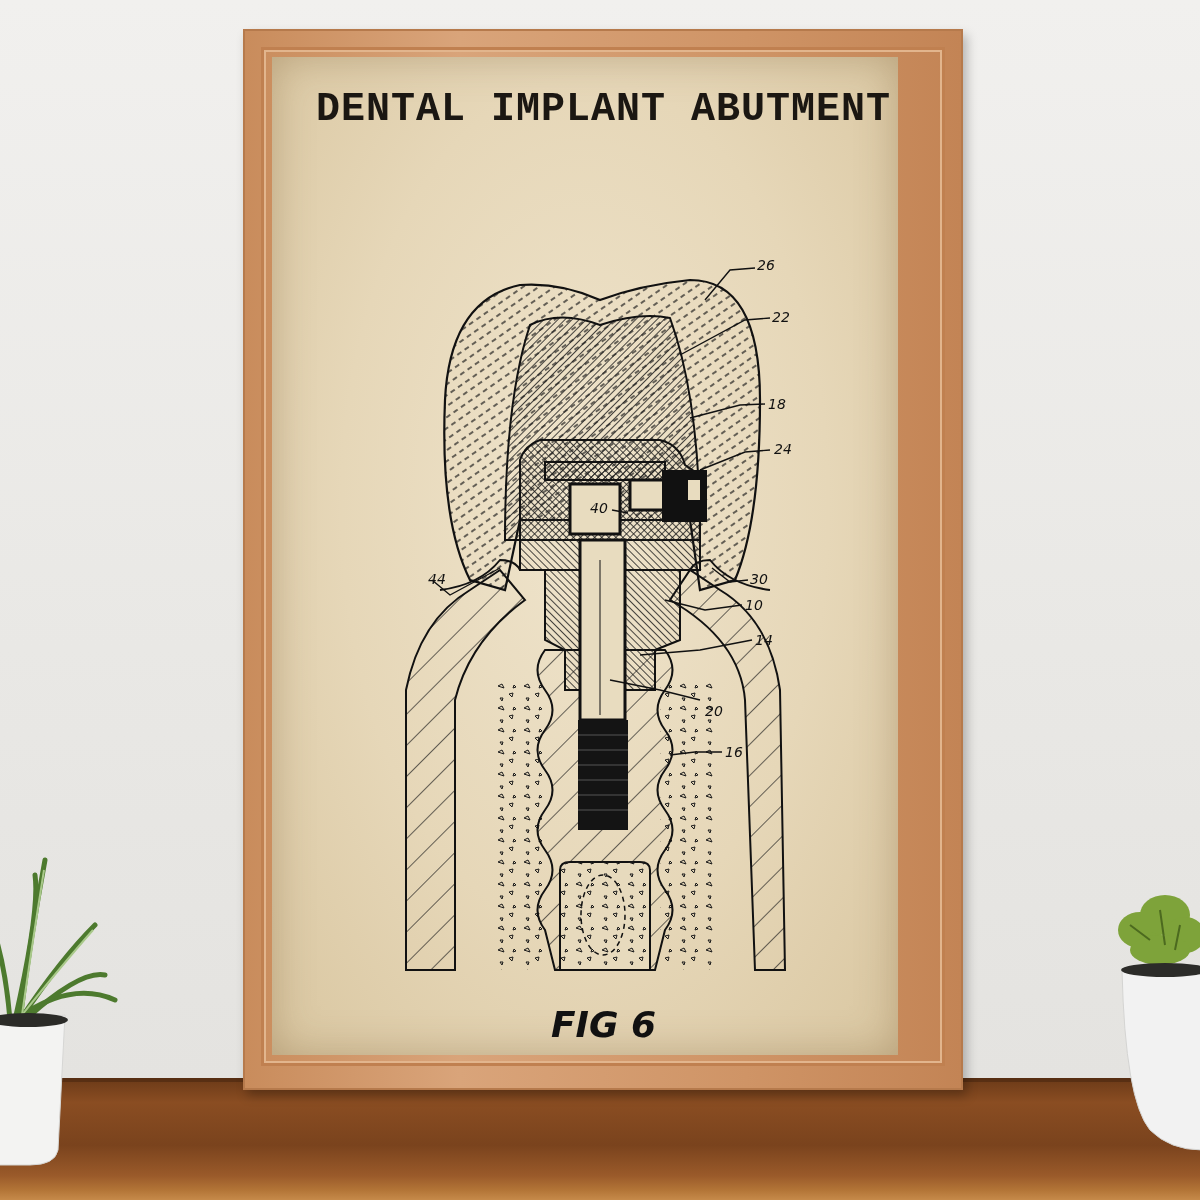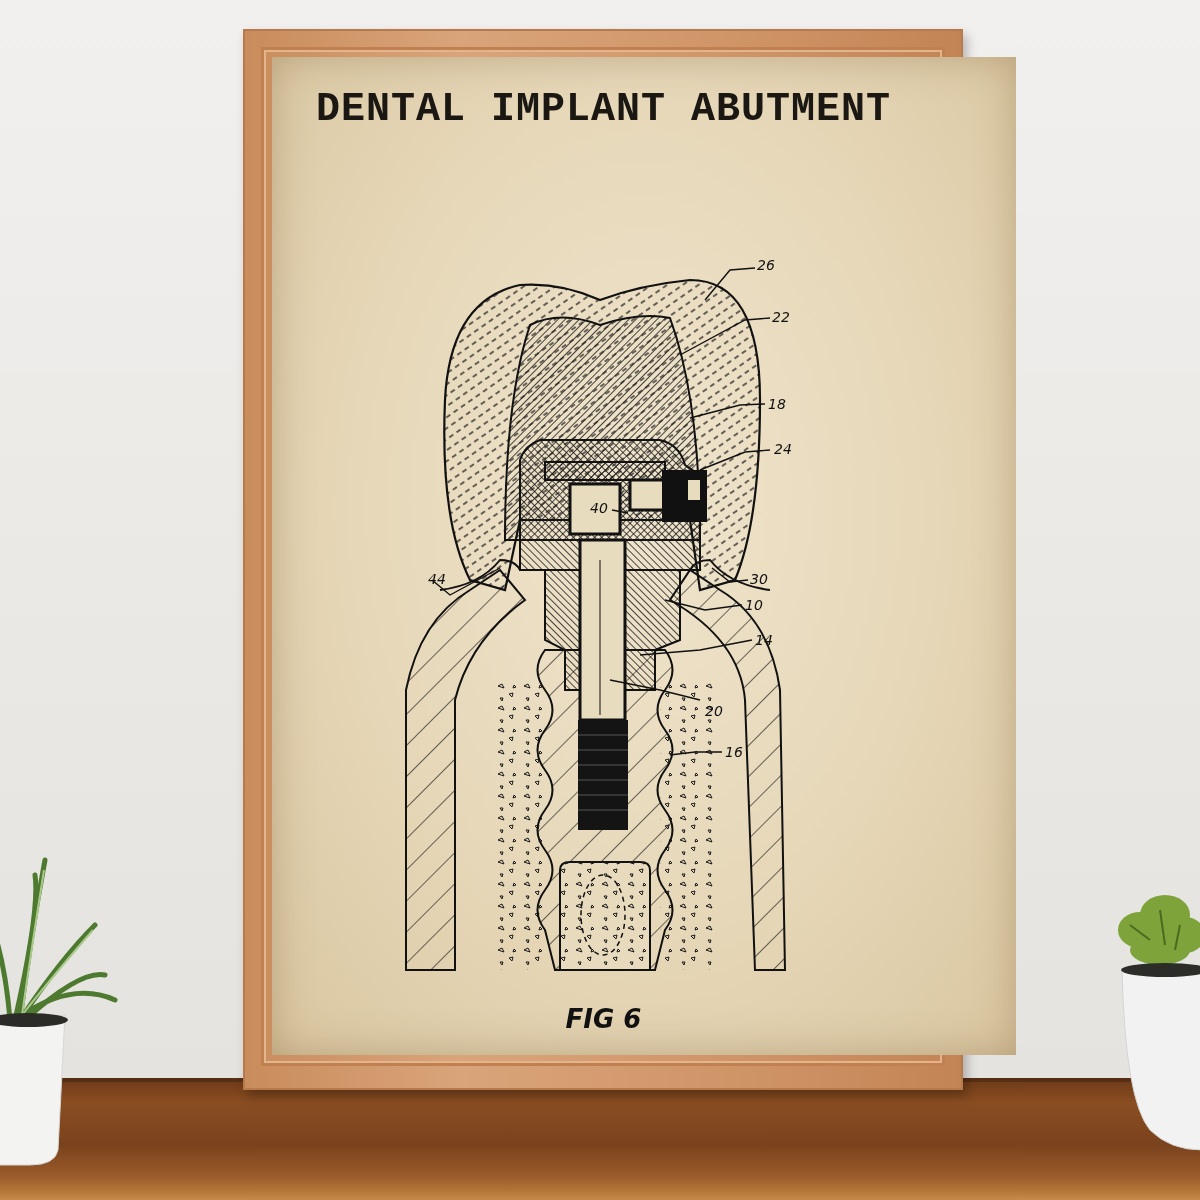--- a/index.html
+++ b/index.html
@@ -8,30 +8,30 @@
   .wall { position:absolute; left:0; top:0; width:1200px; height:1080px;
           background:linear-gradient(180deg,#f1f0ee 0%,#e9e8e5 60%,#e4e3e0 100%); }
   .shelf { position:absolute; left:0; top:1078px; width:1200px; height:122px;
            background:linear-gradient(180deg,#6b3a18 0%,#8a4d22 20%,#7a431d 55%,#9a5a2a 80%,#b37537 92%,#c68a4a 100%); }
   .shelf-edge { position:absolute; left:0; top:1078px; width:1200px; height:4px; background:#4a260f; opacity:.6; }
   .frame { position:absolute; left:243px; top:29px; width:720px; height:1061px;
            background:linear-gradient(90deg,#c98c5c,#d9a47a 30%,#cf9466 70%,#c38455);
            box-shadow: 4px 6px 10px rgba(0,0,0,.25); box-sizing:border-box; border:2px solid #b67a4c; }
   .frame-inner { position:absolute; left:16px; top:16px; right:16px; bottom:22px;
                  border:3px solid #c08050; box-shadow: inset 0 0 0 2px #e2b58d; }
-  .paper { position:absolute; left:272px; top:57px; width:744px; height:998px;
+  .paper { position:absolute; left:272px; top:57px; width:626px; height:998px;
            background: radial-gradient(ellipse at 50% 45%, #efe4cc 0%, #e6d7b8 55%, #d9c6a0 100%);
            box-shadow: inset 0 0 40px rgba(120,90,50,.35); overflow:hidden; }
   .title { position:absolute; left:0; width:663px; top:30px; text-align:center;
            font-family:"Liberation Mono", monospace; font-size:40px; font-weight:bold;
            letter-spacing:1px; color:#1b1712; }
   .subtitle { position:absolute; left:0; width:663px; top:88px; text-align:center;
               font-family:"Liberation Mono", monospace; font-size:19px; color:#1b1712; }
   .fig { position:absolute; left:0; width:663px; top:947px; text-align:center;
-         font-family:"DejaVu Sans", sans-serif; font-size:26px; font-weight:bold; font-style:italic; color:#111; }
+         font-family:"DejaVu Sans", sans-serif; font-size:36px; font-weight:bold; font-style:italic; color:#111; }
   svg.drawing { position:absolute; left:0; top:0; }
   .label { font-family:"DejaVu Sans", sans-serif; font-style:italic; font-size:14px; fill:#111; }
   .plant { position:absolute; }
 </style>
 </head>
 <body>
 
 <div class="wall"></div>
 <div class="shelf"></div>
 <div class="shelf-edge"></div>

